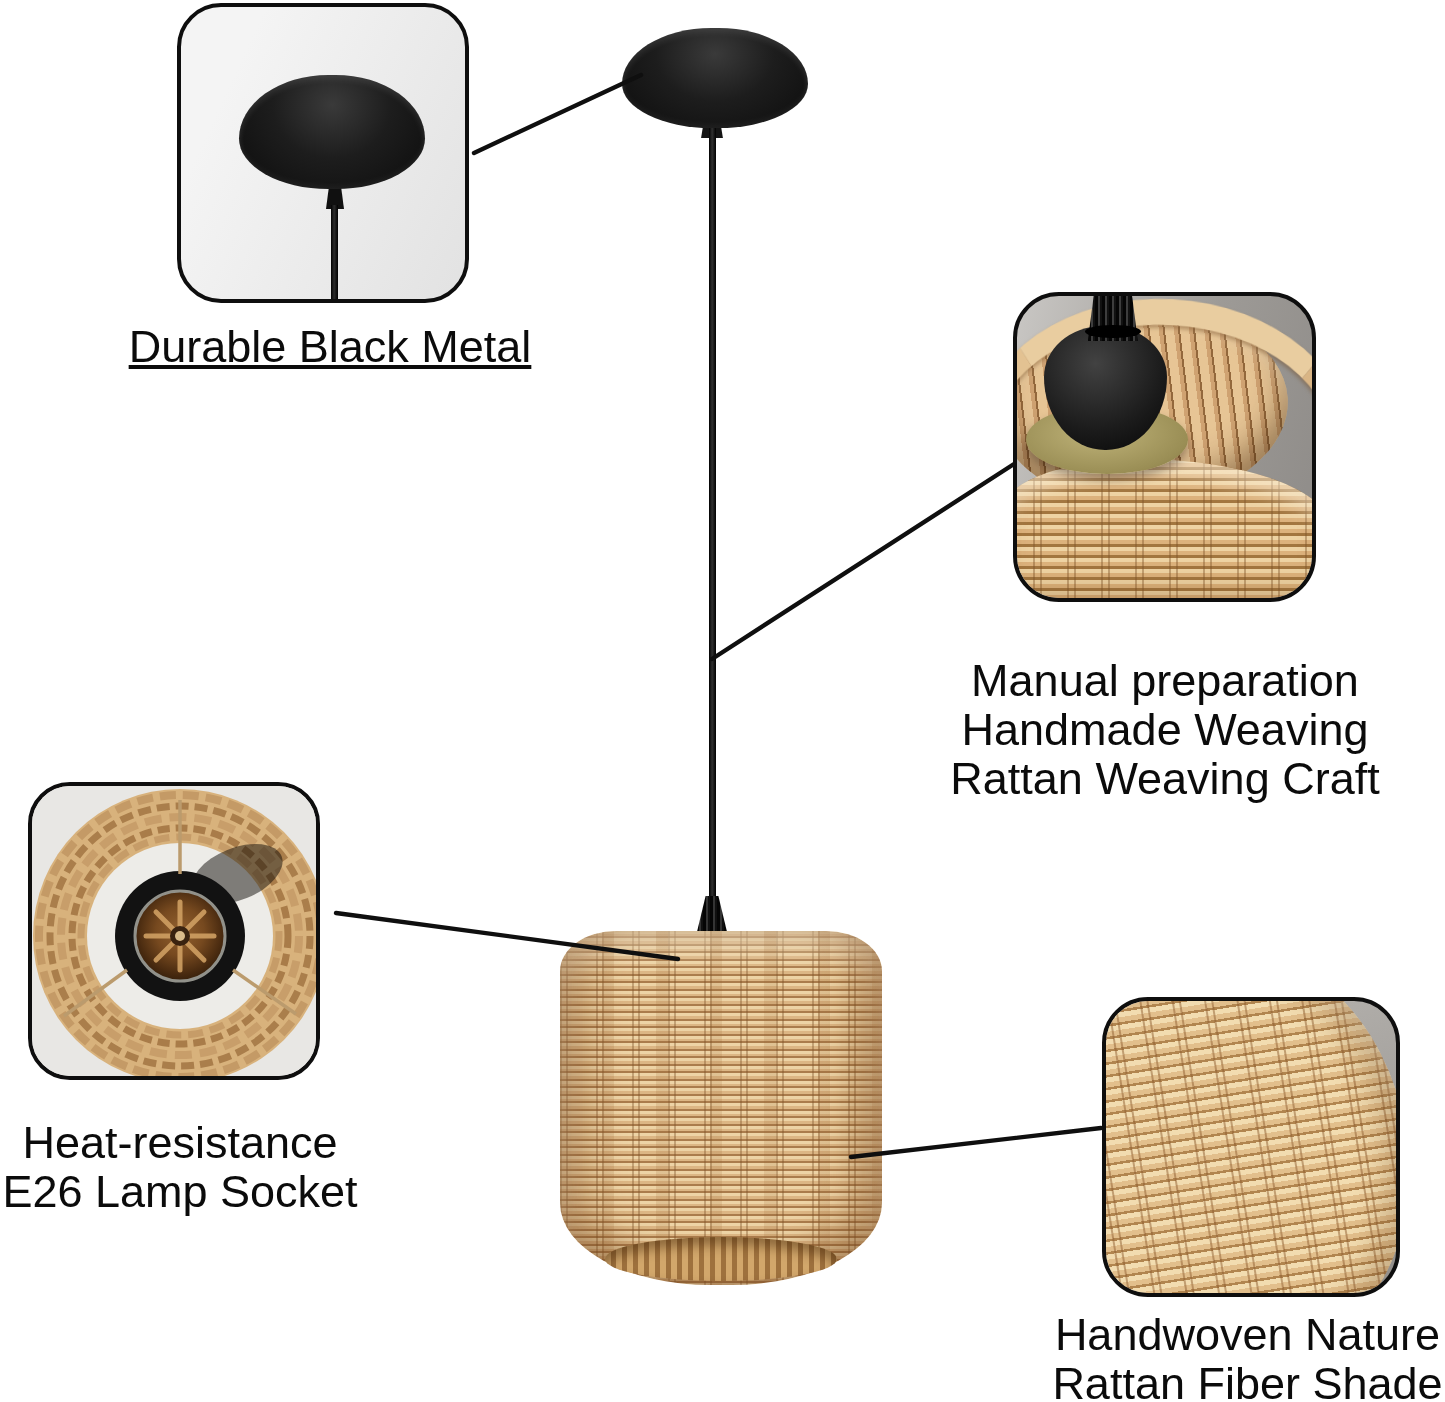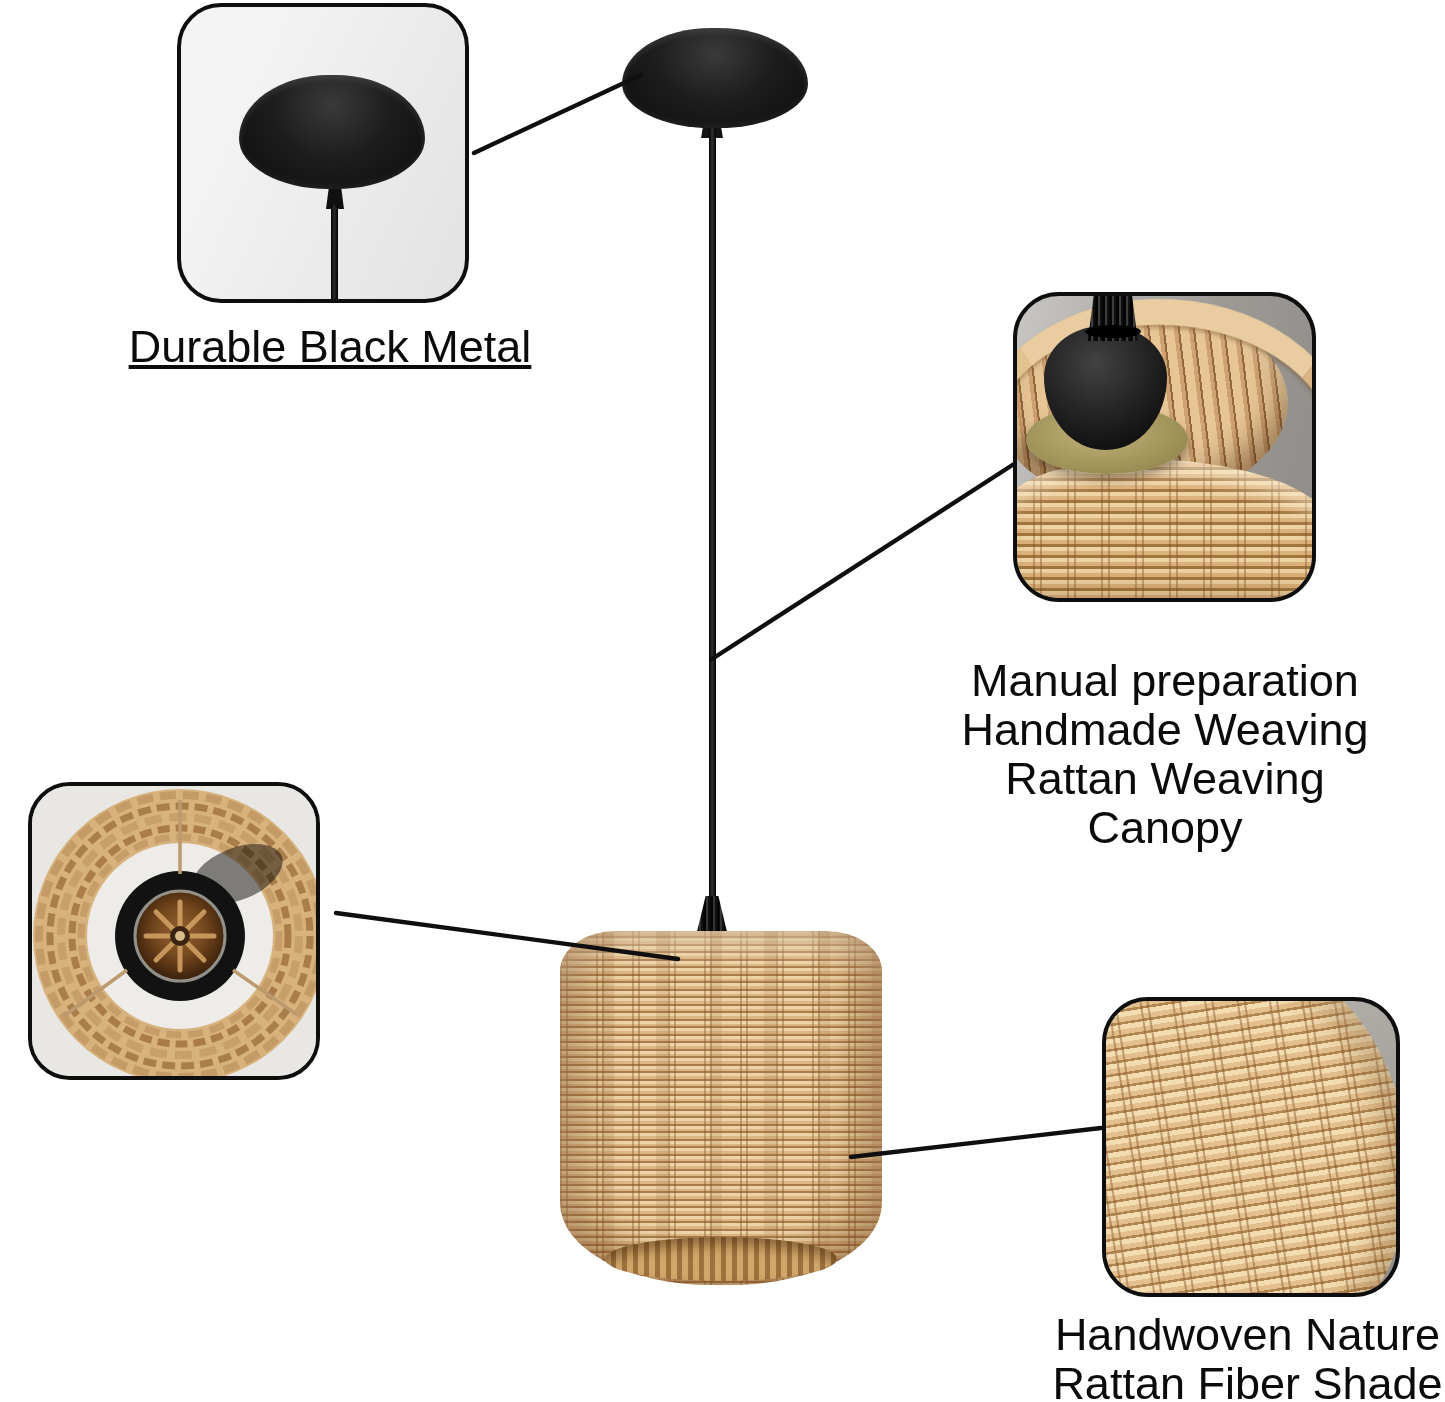--- a/index.html
+++ b/index.html
@@ -188,20 +188,24 @@
   <div id="bubble-shade" class="bubble">
     <div id="b4-weave"></div>
   </div>
 
   <div id="caption-canopy" class="caption">
     <div>Durable Black Metal</div>
   </div>
   <div id="caption-craft" class="caption">
     <div>Manual preparation</div>
     <div>Handmade Weaving</div>
-    <div>Rattan Weaving Canopy</div>
+    <div>Rattan Weaving Craft</div>
+  </div>
+  <div id="caption-socket" class="caption">
+    <div>Heat-resistance</div>
+    <div>E26 Lamp Socket</div>
   </div>
   <div id="caption-shade" class="caption">
     <div>Handwoven Nature</div>
     <div>Rattan Fiber Shade</div>
   </div>
 
 </div>
 
 </body></html>

